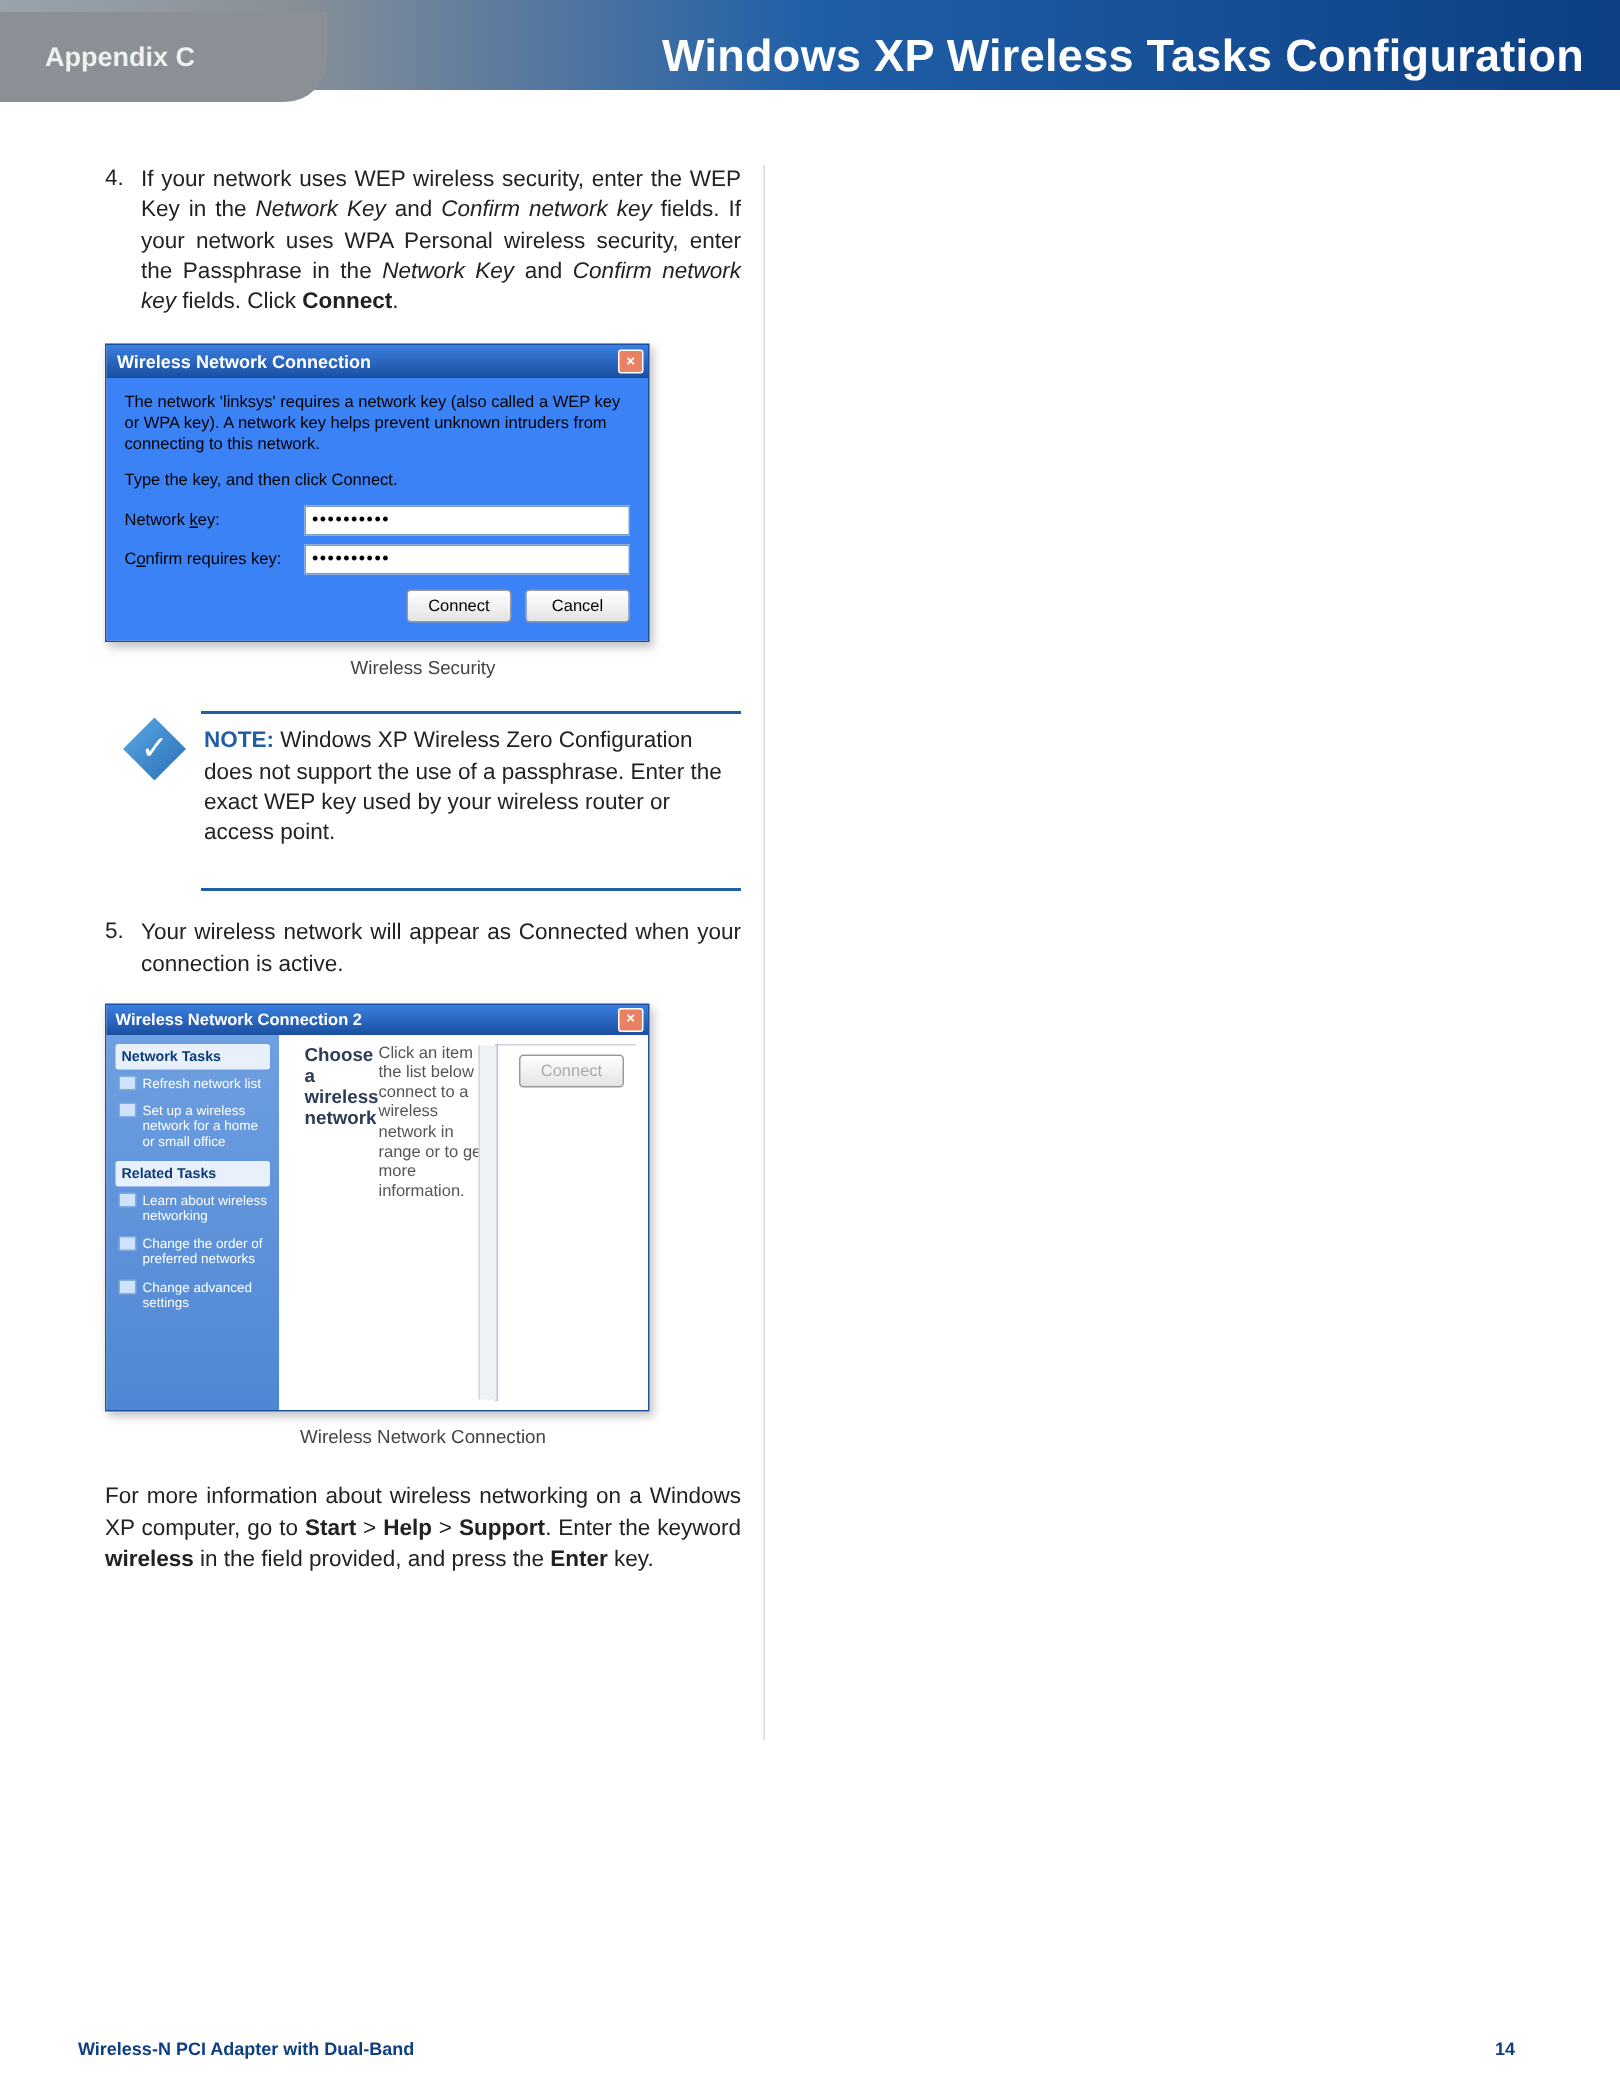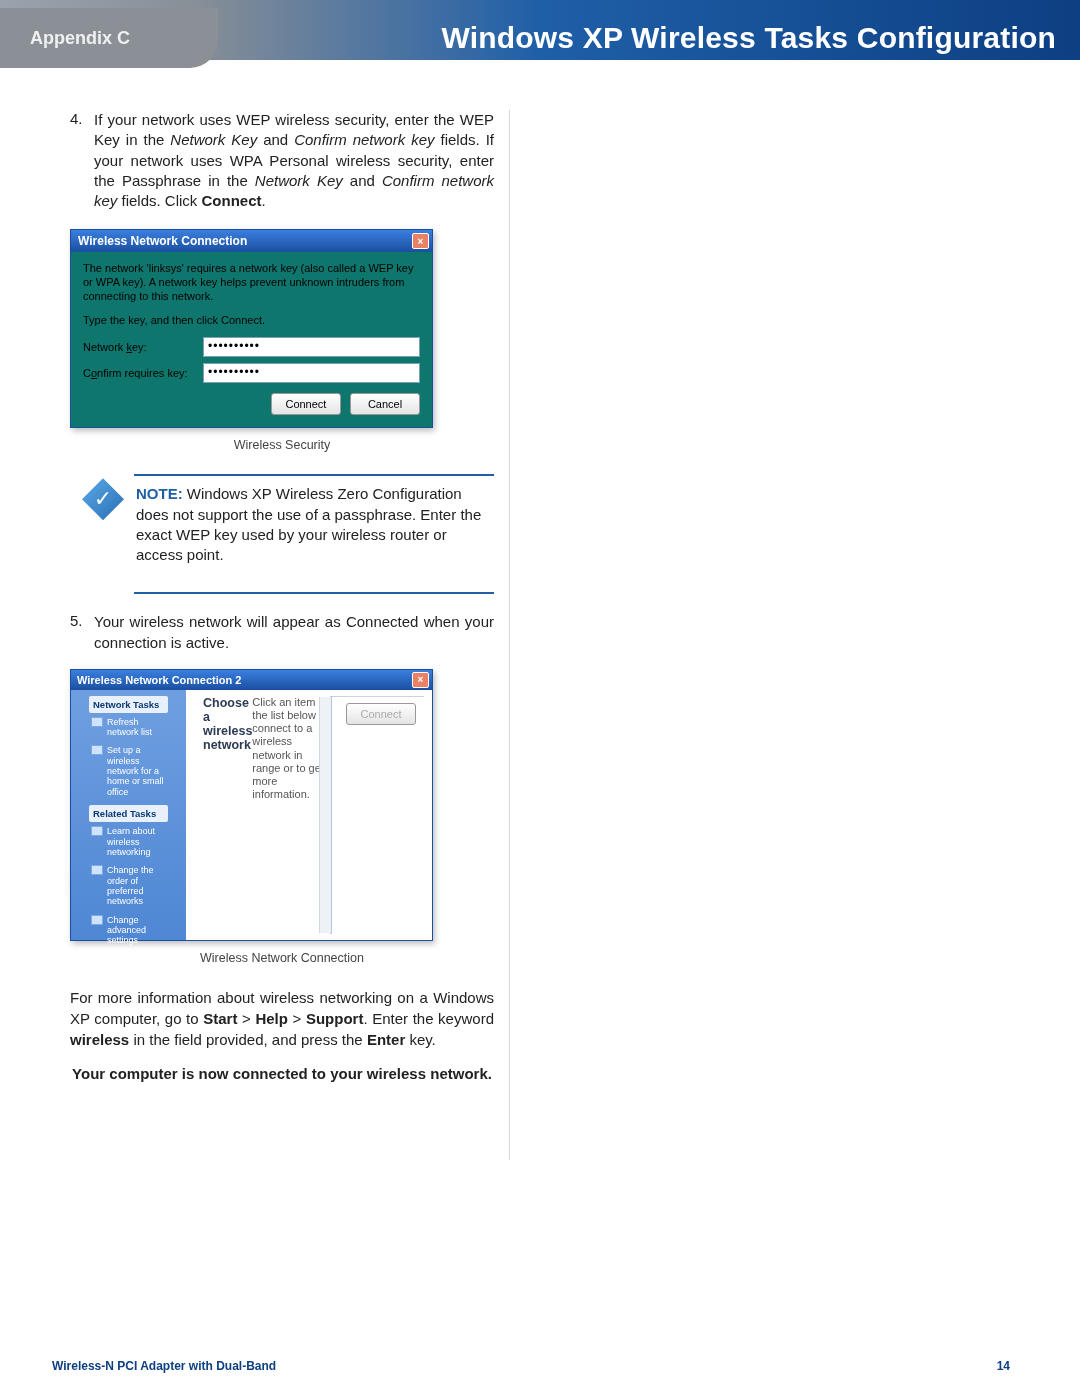--- a/index.html
+++ b/index.html
@@ -76,21 +76,21 @@
     padding: 0 3px 0 7px;
   }
   .closebtn {
     width: 17px; height: 16px;
     background: #e98165;
     border: 1px solid #fff;
     border-radius: 2px;
     display: flex; align-items: center; justify-content: center;
     color: #fff; font-size: 10px; font-weight: 700;
   }
-  .dlg1-body { padding: 10px 12px 12px 12px; font-size: 11px; color: #000; background:#0f766e; }
+  .dlg1-body { padding: 10px 12px 12px 12px; font-size: 11px; color: #000; background:#3b82f6; }
   .dlg1-body p { margin-bottom: 10px; line-height: 1.25; }
   .dlg-row { display: flex; align-items: center; margin: 6px 0; }
   .dlg-lbl { width: 120px; font-size: 11px; }
   .dlg-lbl u { text-decoration: underline; }
   .dlg-input {
     flex: 1; height: 20px; border: 1px solid #7f9db9; background: #fff;
     padding: 1px 4px; font-size: 12px; letter-spacing: 1px;
   }
   .dlg-btns { text-align: right; margin-top: 10px; }
   .xpbtn {
@@ -132,21 +132,21 @@
   .dlg2 .tb2 {
     background: linear-gradient(to bottom,#3b7fe0,#1a4fa0);
     color:#fff; font-size:11px; font-weight:700;
     height: 20px; display:flex; align-items:center; justify-content:space-between;
     padding: 0 3px 0 6px;
     gap: 46px;
   }
   .dlg2-body { display:flex; height: 250px; }
   .sidepane {
     width: 115px; background: linear-gradient(#6e9fe0,#4f87d4);
-    color:#fff; font-size:9px; padding:6px 18px;
+    color:#fff; font-size:9px; padding:6px 6px;
   }
   .side-head { font-weight:700; background:rgba(255,255,255,.25); padding:3px 4px; border-radius:2px; margin-bottom:4px; font-size:9.5px; color:#0b3a77; background:#e8f0fb; }
   .side-item { display:flex; gap:4px; margin:4px 0 8px 2px; line-height:1.15; }
   .mini-ico { width:12px; height:10px; background:#cfe3ff; border:1px solid #7fa9df; border-radius:1px; flex:0 0 12px; }
   .mainpane { flex:1; padding:6px 8px 6px 17px; display:flex; flex-direction:row; }
   .mainpane h4 { font-size:12.5px; font-weight:700; color:#2d3b55; margin-bottom:4px; }
   .mainpane .sub { font-size:11px; color:#555; margin-bottom:6px; line-height:1.2; }
   .netlist { flex:1; border:1px solid #b5c7e3; background:#fff; position:relative; }
   .netlist-inner { position:absolute; inset:0; overflow:hidden; }
   .net-item {
@@ -296,21 +296,20 @@
             </div>
           </div>
         </div>
       </div>
       <div class="caption">Wireless Network Connection</div>
 
       <div class="para">
         <span>For more information about wireless networking on a Windows XP computer, go to </span><b>Start</b><span> &gt; </span><b>Help</b><span> &gt; </span><b>Support</b><span>. Enter the keyword </span><b>wireless</b><span> in the field provided, and press the </span><b>Enter</b><span> key.</span>
       </div>
 
-      <div class="conclusion">Your computer is now connected to your wireless network.</div>
 
     </div>
   </div>
 
   <div class="footer">
     <span>Wireless-N PCI Adapter with Dual-Band</span>
     <span class="pageno">14</span>
   </div>
 
 </div>

